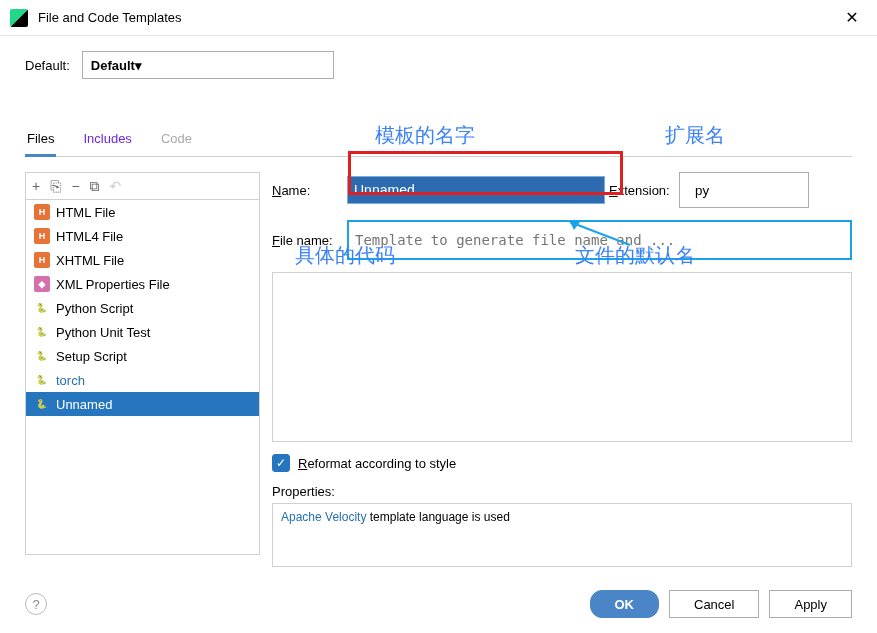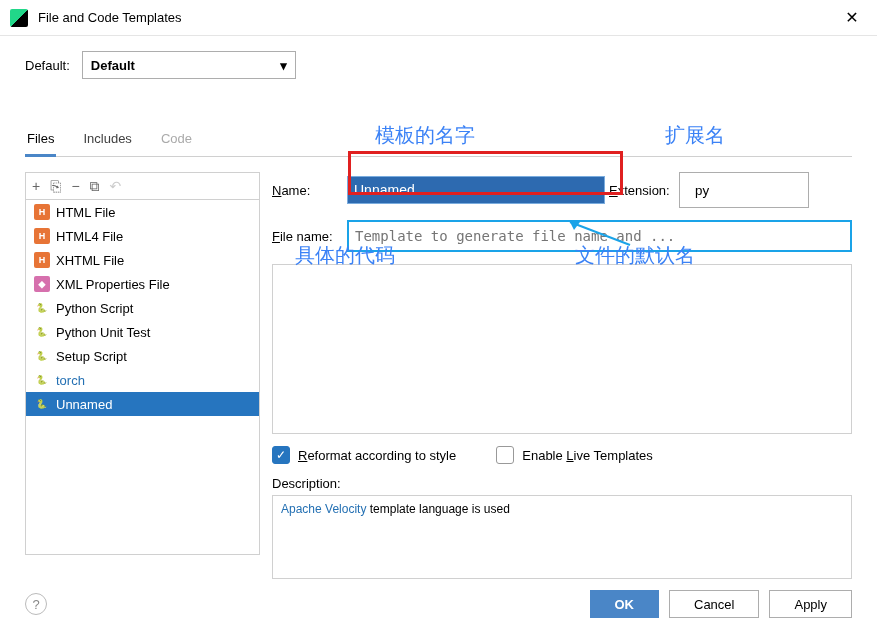--- a/index.html
+++ b/index.html
@@ -4,23 +4,23 @@
 <style>
 * { box-sizing: border-box; margin: 0; padding: 0; }
 body { font-family: "Segoe UI", Arial, sans-serif; font-size: 13px; color: #000; background: #fff; width: 877px; height: 633px; overflow: hidden; position: relative; }
 .titlebar { height: 36px; display: flex; align-items: center; padding: 0 10px; border-bottom: 1px solid #e5e5e5; }
 .app-icon { width: 18px; height: 18px; background: linear-gradient(135deg, #21d789 50%, #000 50%); margin-right: 10px; border-radius: 2px; }
 .title { flex: 1; font-size: 13px; }
 .close-x { width: 30px; text-align: center; font-size: 16px; font-family: Arial; cursor: pointer; }
 .content { padding: 15px 25px; }
 .scheme-row { display: flex; align-items: center; margin-bottom: 20px; }
 .scheme-label { margin-right: 12px; }
-.scheme-select { width: 214px; height: 28px; border: 1px solid #adadad; background: #fff; padding: 0 8px; display: flex; align-items: center; justify-content: space-between; font-weight: bold; cursor: pointer; }
+.scheme-select { width: 252px; height: 28px; border: 1px solid #adadad; background: #fff; padding: 0 8px; display: flex; align-items: center; justify-content: flex-start; font-weight: bold; cursor: pointer; }
 .tabs { display: flex; gap: 25px; border-bottom: 1px solid #d0d0d0; margin-bottom: 15px; position: relative; margin-top: 44px; }
-.tab { padding: 8px 2px; cursor: pointer; color: #404040; }
+.tab { padding: 8px 2px; cursor: pointer; color: #6d28d9; }
 .tab.active { color: #000; border-bottom: 3px solid #4a86c7; margin-bottom: -1px; }
 .tab.disabled { color: #aaa; }
 .main { display: flex; gap: 12px; }
 .left { width: 235px; }
 .toolbar { height: 28px; border: 1px solid #d0d0d0; display: flex; align-items: center; padding: 0 6px; gap: 10px; font-size: 14px; color: #666; }
 .toolbar span { cursor: pointer; }
 .list { border: 1px solid #d0d0d0; border-top: none; height: 355px; overflow: auto; }
 .item { display: flex; align-items: center; height: 24px; padding: 0 8px; cursor: pointer; }
 .item-icon { width: 16px; height: 16px; margin-right: 6px; display: flex; align-items: center; justify-content: center; font-size: 9px; font-weight: bold; border-radius: 2px; }
 .h-icon { background: #e77436; color: #fff; }
@@ -28,32 +28,32 @@
 .py-icon { color: #3776ab; }
 .item.blue { color: #2470b3; }
 .item.selected { background: #2675bf; color: #fff; }
 .item.selected .py-icon { color: #fff; }
 .right { flex: 1; position: relative; }
 .form-row { display: flex; align-items: center; margin-bottom: 12px; }
 .form-label { width: 75px; }
 .name-input { width: 258px; height: 28px; border: 1px solid #7aacde; padding: 0 6px; color: #fff; background: #2d6ab0; font-size: 14px; }
 .ext-label { margin-left: 4px; width: 70px; }
 .ext-input { width: 130px; height: 36px; border: 1px solid #adadad; padding: 0 15px; }
-.filename-input { flex: 1; height: 32px; border: 2px solid #1aa3e8; padding: 0 6px; font-family: "Consolas", monospace; color: #aaa; font-size: 14px; }
+.filename-input { flex: 1; height: 40px; border: 2px solid #1aa3e8; padding: 0 6px; font-family: "Consolas", monospace; color: #aaa; font-size: 14px; }
 .code-area { height: 170px; border: 1px solid #d0d0d0; margin-bottom: 12px; background: #fff; }
 .check-row { display: flex; align-items: center; gap: 40px; margin-bottom: 12px; }
 .checkbox { width: 18px; height: 18px; border: 1px solid #999; border-radius: 3px; display: inline-flex; align-items: center; justify-content: center; margin-right: 8px; cursor: pointer; }
 .checkbox.checked { background: #2675bf; border-color: #2675bf; color: #fff; font-size: 12px; }
-.desc-box { border: 1px solid #d0d0d0; height: 84px; padding: 6px 8px; font-size: 12px; }
+.desc-box { border: 1px solid #d0d0d0; height: 64px; padding: 6px 8px; font-size: 12px; }
 .desc-box a { color: #2470b3; text-decoration: none; }
 .footer { position: absolute; bottom: 15px; left: 25px; right: 25px; display: flex; align-items: center; }
 .help { width: 22px; height: 22px; border: 1px solid #bbb; border-radius: 50%; display: flex; align-items: center; justify-content: center; color: #888; cursor: pointer; }
 .spacer { flex: 1; }
 .btn { height: 28px; padding: 0 24px; border: 1px solid #adadad; background: #fff; margin-left: 10px; cursor: pointer; font-size: 13px; }
-.btn.primary { background: #4a86c7; color: #fff; border-color: #4a86c7; font-weight: bold; }
+.btn.primary { background: #4a86c7; color: #fff; border-color: #4a86c7; font-weight: bold; border-radius: 12px; }
 .annot { position: absolute; font-size: 20px; font-family: "SimSun", serif; pointer-events: none; }
 .red { color: #3b82f6; }
 .cyan { color: #3b82f6; }
 .red-box { position: absolute; border: 3px solid #e02020; pointer-events: none; }
 svg.arrow { position: absolute; pointer-events: none; }
 </style>
 </head>
 <body>
 
 <div class="titlebar">
@@ -136,26 +136,22 @@
       <div class="form-row">
         <span class="form-label"><u>F</u>ile name:</span>
         <input class="filename-input" placeholder="Template to generate file name and ..." style="">
       </div>
       <div class="code-area"></div>
       <div class="check-row">
         <label style="display:flex;align-items:center">
             <span class="checkbox checked">✓</span>
             <span><u>R</u>eformat according to style</span>
           </label>
-        <label style="display:flex;align-items:center">
-            <span class="checkbox"></span>
-            <span>Enable <u>L</u>ive Templates</span>
-          </label>
       </div>
-      <div style="margin-bottom:4px">Description:</div>
+      <div style="margin-bottom:4px">Properties:</div>
       <div class="desc-box">
         <a>Apache Velocity</a><span> template language is used</span>
       </div>
     </div>
   </div>
 </div>
 
 <div class="footer">
   <div class="help">?</div>
   <div class="spacer"></div>

